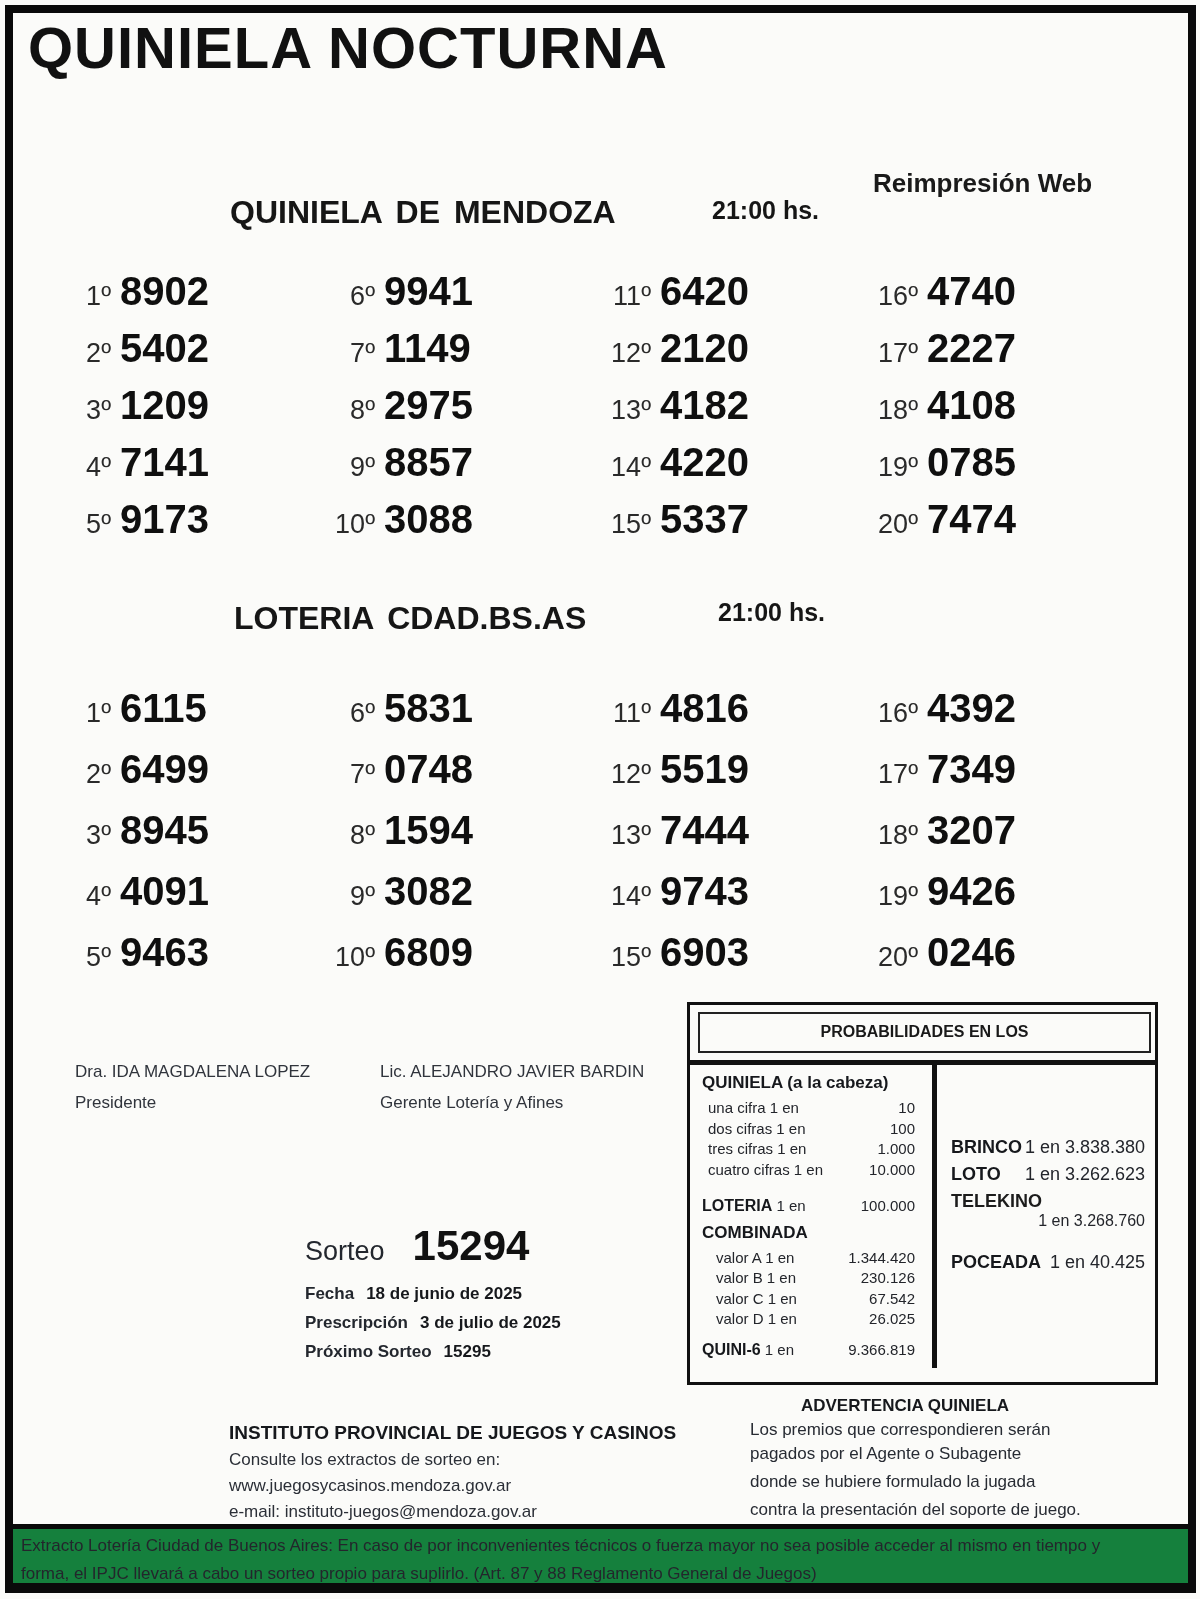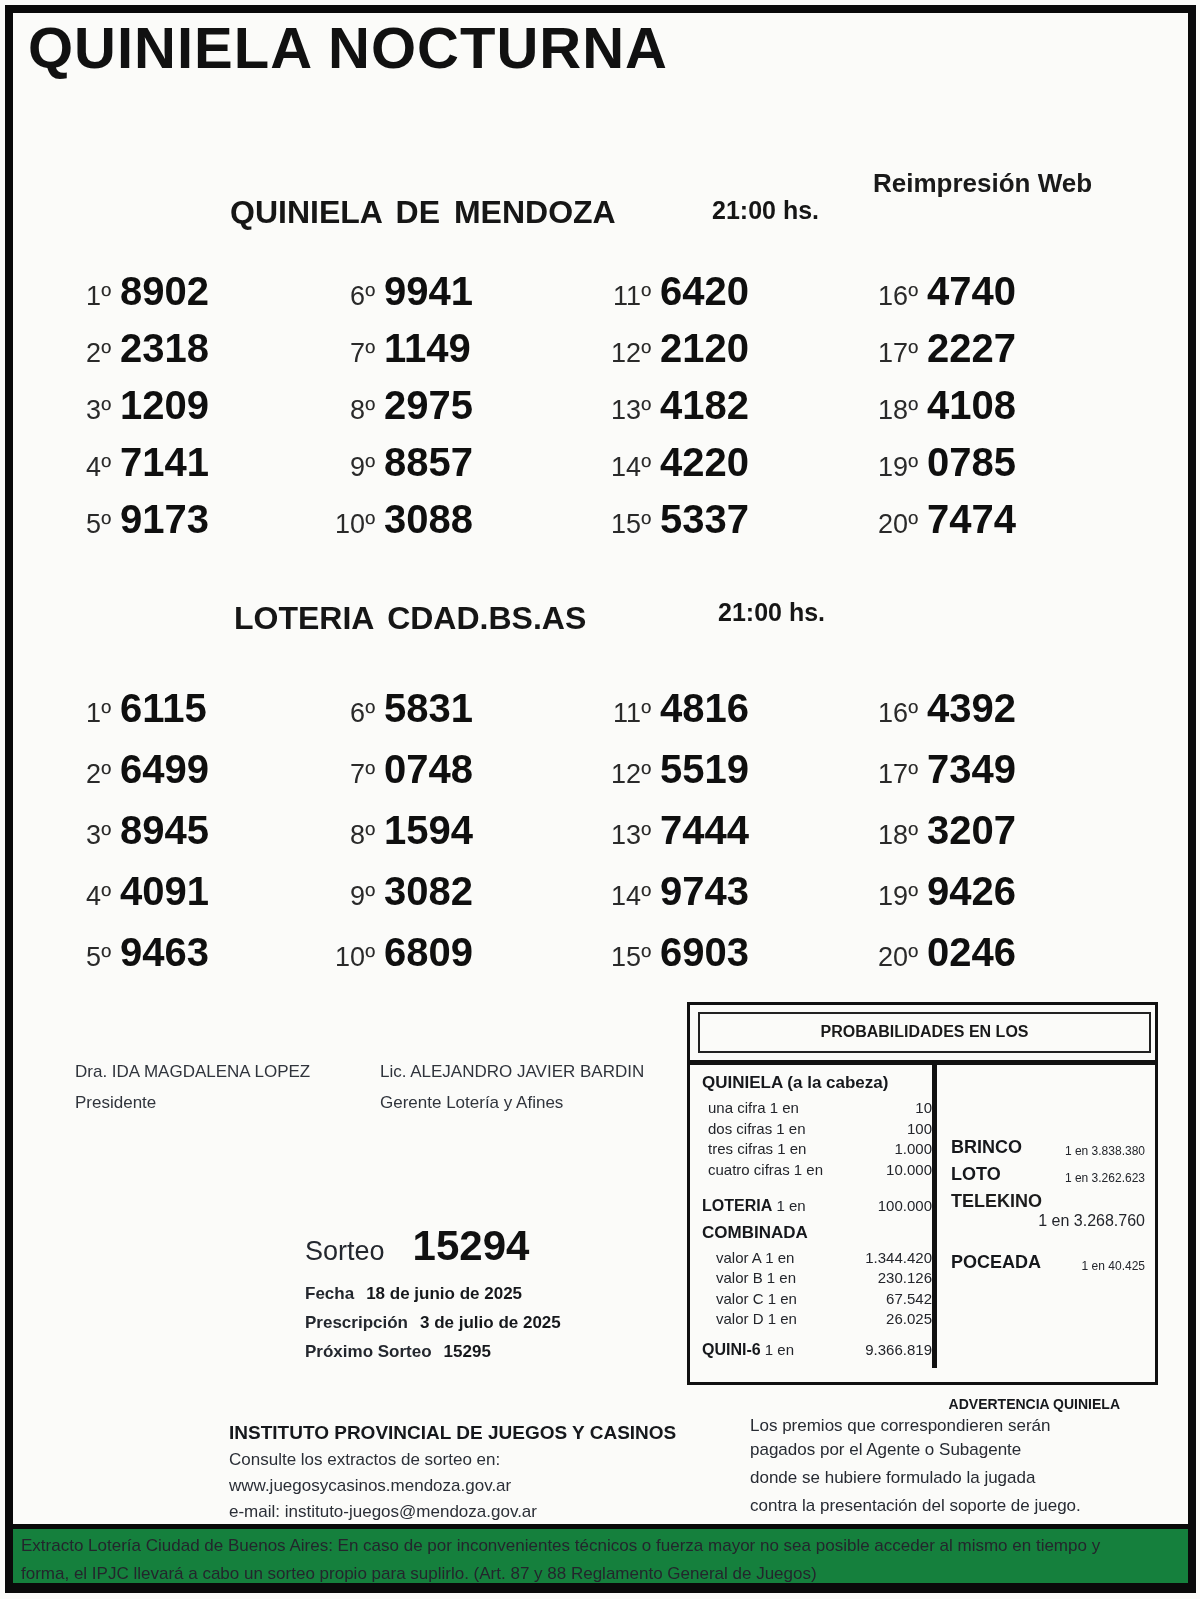--- a/index.html
+++ b/index.html
@@ -32,40 +32,40 @@
   .sorteo-number { font-size:42px; font-weight:bold; margin-left:28px; color:#111; }
   .sorteo-rows { margin-top:14px; font-size:17px; }
   .sorteo-rows .r { margin-top:9px; }
   .sorteo-rows .l { color:#23272e; font-weight:bold; }
   .sorteo-rows .v { font-weight:bold; color:#16181c; margin-left:12px; }
 
   .prob-box { position:absolute; left:687px; top:1002px; width:471px; height:383px; border:3px solid #111; background:#fbfbf9; }
   .prob-header { margin:7px 4px 0 8px; border:2px solid #222; padding:7px 4px 8px 4px; text-align:center; font-size:16px; font-weight:bold; line-height:22px; color:#191919; }
   .prob-divider { height:5px; background:#111; margin-top:7px; }
   .prob-body { display:flex; height:303px; }
-  .p-left { width:247px; border-right:5px solid #111; padding:8px 0 4px 12px; }
+  .p-left { width:247px; border-right:5px solid #111; padding:8px 17px 4px 12px; }
   .p-right { flex:1; padding:72px 10px 4px 14px; }
   .pheader { font-size:17px; font-weight:bold; margin-bottom:5px; color:#16181c; }
   .prow { display:flex; justify-content:space-between; font-size:15px; line-height:20.5px; color:#23252b; }
   .prow .pl { padding-left:6px; }
   .prow.indent .pl { padding-left:14px; }
   .prow.bold-name { margin-top:16px; }
   .bname { font-weight:bold; font-size:16px; color:#16181c; }
   .pmid { font-size:15px; }
   .pval { text-align:right; }
   .combinada-h { margin-top:6px; }
   .quini-row { margin-top:10px; }
   .orow { display:flex; justify-content:space-between; align-items:flex-end; margin-bottom:6px; }
   .orow .oname { font-size:18px; font-weight:bold; color:#16181c; }
-  .orow .oval { font-size:12px; color:#23252b; }
+  .orow .oval { font-size:18px; color:#23252b; }
   .oval-line { text-align:right; font-size:16px; color:#23252b; margin-bottom:6px; }
   .poceada-row { margin-top:22px; }
 
   .advertencia { position:absolute; left:690px; top:1396px; width:430px; }
-  .advertencia .adv-title { text-align:right; font-size:14px; font-weight:bold; color:#16181c; }
+  .advertencia .adv-title { text-align:center; font-size:17px; font-weight:bold; color:#16181c; }
   .advertencia .adv-line { font-size:17px; color:#272b33; margin-left:60px; }
   .advertencia .adv-line.m1 { margin-top:4px; }
   .advertencia .adv-line.m2 { margin-top:4px; }
   .advertencia .adv-line.m3 { margin-top:8px; }
   .advertencia .adv-line.m4 { margin-top:8px; }
 
   .instituto { position:absolute; left:229px; top:1422px; }
   .instituto .inst-name { font-size:19px; font-weight:bold; color:#16181c; }
   .instituto .inst-line { font-size:17px; color:#2b2f37; margin-top:6px; }
 
@@ -85,21 +85,21 @@
   <div class="reprint">Reimpresión Web</div>
 
   <div class="draw-grid grid-mza" style="top:269px; height:285px;">
     <div class="col" style="left:58px;">
       <div class="cell">
           <span class="pos">1º</span>
           <span class="num">8902</span>
         </div>
       <div class="cell">
           <span class="pos">2º</span>
-          <span class="num">2318</span>
+          <span class="num">5402</span>
         </div>
       <div class="cell">
           <span class="pos">3º</span>
           <span class="num">1209</span>
         </div>
       <div class="cell">
           <span class="pos">4º</span>
           <span class="num">7141</span>
         </div>
       <div class="cell">

